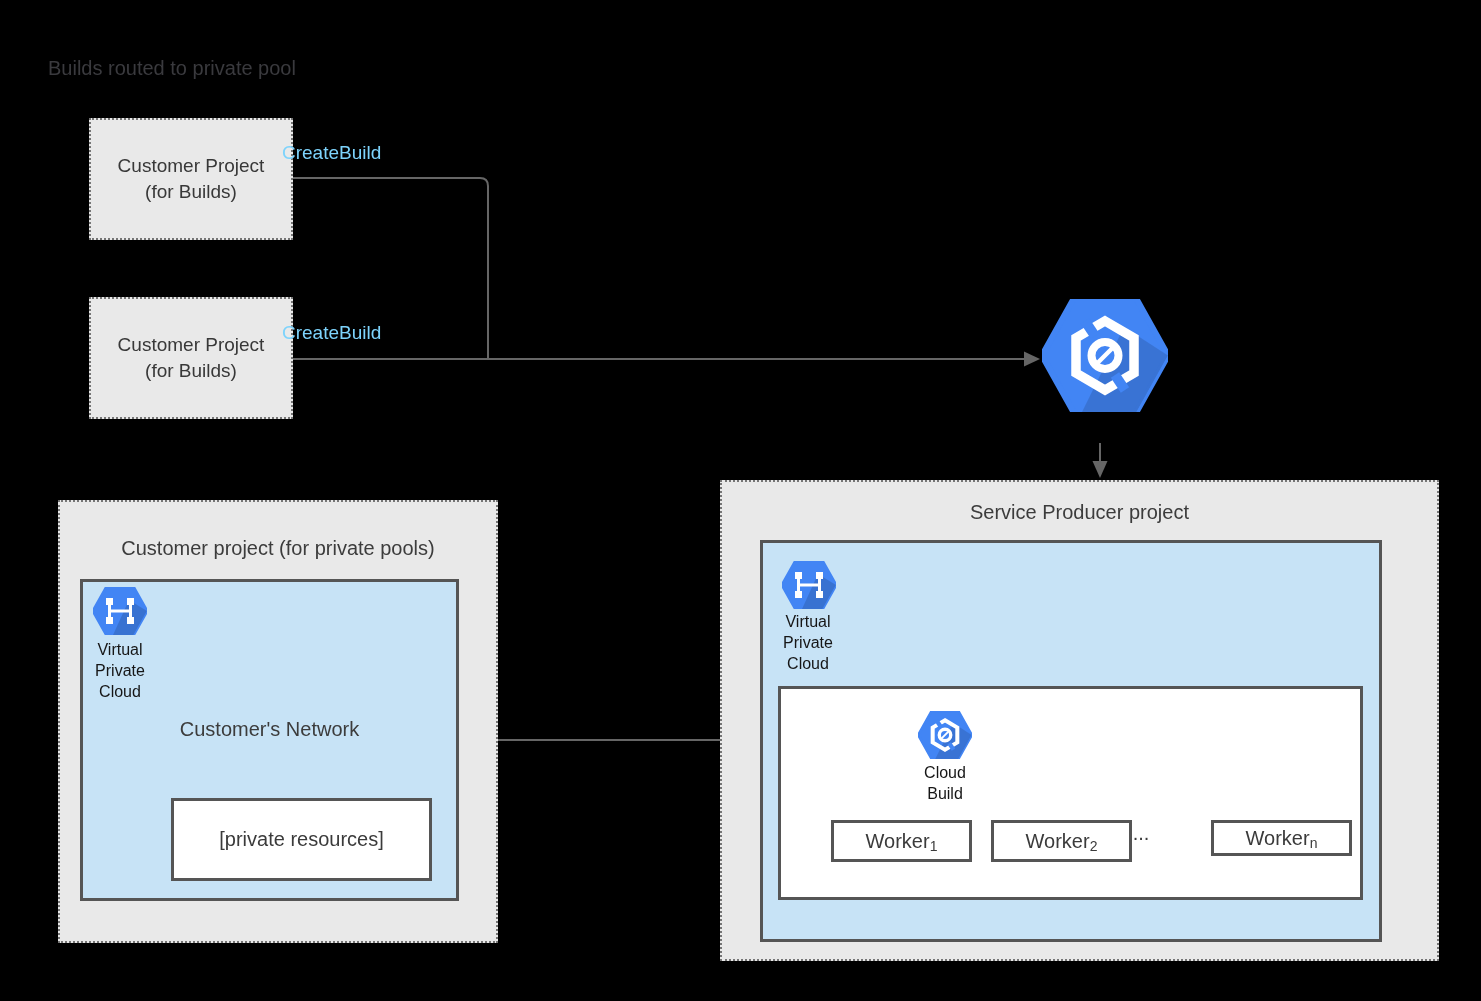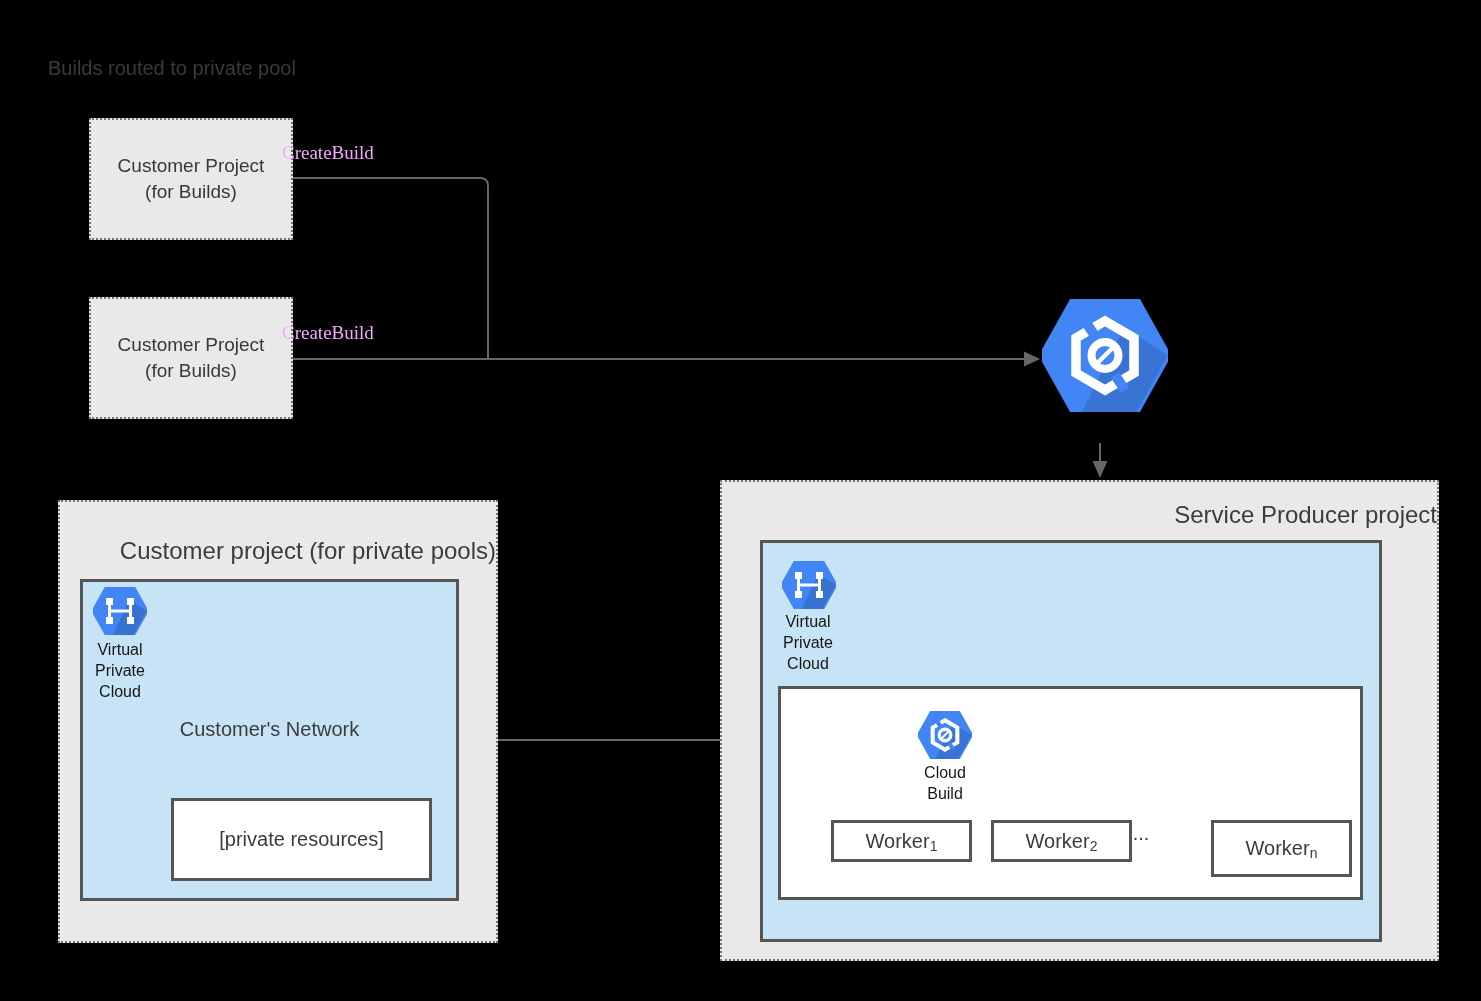--- a/index.html
+++ b/index.html
@@ -20,22 +20,22 @@
     font-family:"Liberation Sans",sans-serif;color:var(--text-gray);
   }
   .abs{position:absolute;box-sizing:border-box;}
   .panel{background:var(--panel-gray);border:2px dotted var(--panel-dot-border);}
   .bluebox{background:var(--network-blue);border:3px solid var(--solid-border);}
   .whitebox{background:#ffffff;border:3px solid var(--solid-border);}
   .center-text{display:flex;align-items:center;justify-content:center;text-align:center;margin-left:31px;}
   .pre{white-space:pre-line;}
   .diagram-title{font-size:20px;font-weight:normal;color:#3a3a3e;}
   .box-label{font-size:19px;line-height:1.35;color:#383838;}
-  .flow-label{font-size:19px;color:#f0abfc;font-family:Liberation Serif, serif;}
-  .section-title{font-size:24px;color:#3c3c3c;text-align:right;}
+  .flow-label{font-size:19px;color:#7dd3fc;}
+  .section-title{font-size:20px;color:#3c3c3c;text-align:center;}
   .network-title{font-size:20px;color:#3c3c3c;text-align:center;}
   .icon-label{font-size:16px;line-height:1.32;color:var(--text-dark);text-align:center;}
   .worker{font-size:20px;color:#3b3b3b;}
   .worker sub{font-size:14px;line-height:0;vertical-align:-3px;}
   .ellipsis{font-size:20px;color:#3b3b3b;text-align:center;}
   .pr-label{font-size:20px;color:#3b3b3b;}
   svg.overlay{position:absolute;left:0;top:0;pointer-events:none;}
   .connector{stroke:var(--connector-gray);stroke-width:2;fill:none;}
   .arrowhead{fill:var(--connector-gray);stroke:none;}
 </style>
@@ -125,21 +125,21 @@
   <div class="abs icon-label pre" style="left:891px;top:762px;width:108px;">Cloud
 Build</div>
 
   <div class="abs whitebox center-text" style="left:800px;top:820px;width:141px;height:42px;">
     <span class="worker"><span>Worker</span><sub>1</sub></span>
   </div>
   <div class="abs whitebox center-text" style="left:960px;top:820px;width:141px;height:42px;">
     <span class="worker"><span>Worker</span><sub>2</sub></span>
   </div>
   <div class="abs ellipsis" style="left:1110px;top:822px;width:62px;">...</div>
-  <div class="abs whitebox center-text" style="left:1180px;top:820px;width:141px;height:57px;">
+  <div class="abs whitebox center-text" style="left:1180px;top:820px;width:141px;height:36px;">
     <span class="worker"><span>Worker</span><sub>n</sub></span>
   </div>
 
   <div class="abs panel" style="left:58px;top:500px;width:440px;height:443px;">
     <div class="section-title" style="margin-top:35px;">Customer project (for private pools)</div>
   </div>
   <div class="abs bluebox" style="left:80px;top:579px;width:379px;height:322px;"></div>
   <svg class="abs" style="left:93px;top:587px;" width="54" height="48" viewBox="0 0 54 48">
     <use href="#vpc-glyph"></use>
   </svg>

